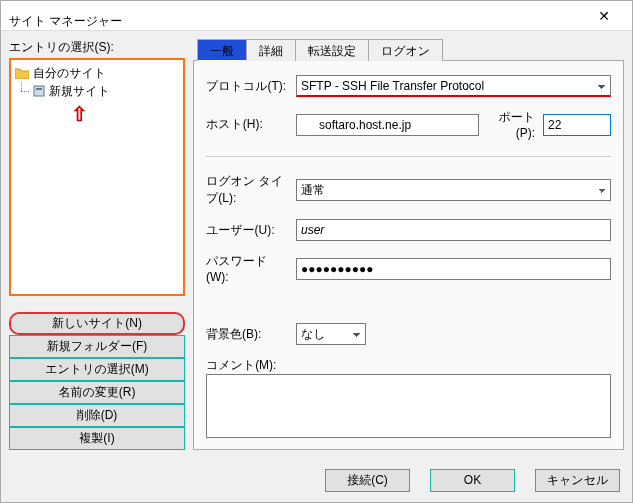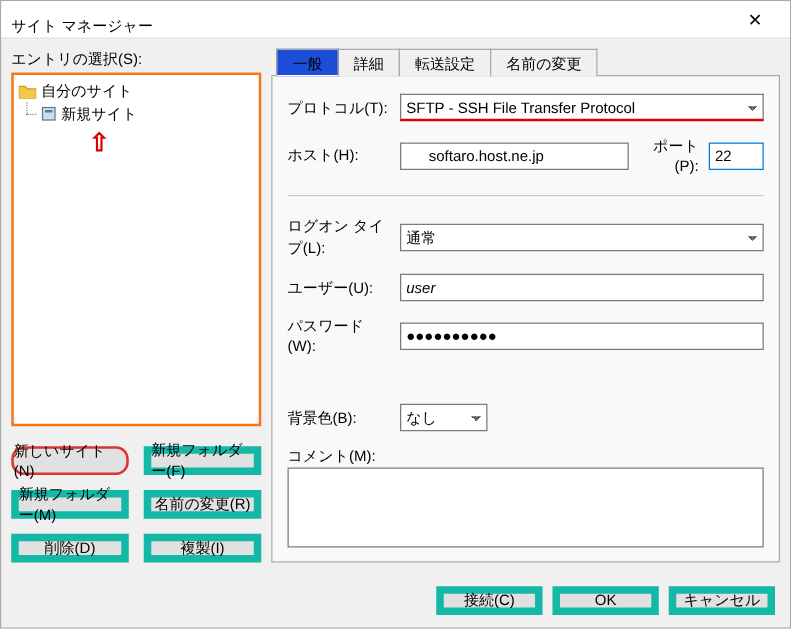--- a/index.html
+++ b/index.html
@@ -9,37 +9,37 @@
 .titlebar .title{flex:1}
 .close{width:40px;height:28px;display:flex;align-items:center;justify-content:center;font-size:14px}
 .body{flex:1;display:flex;padding:8px;gap:8px}
 .left{width:225px;display:flex;flex-direction:column}
 .tree{flex:1;background:#fff;border:2px solid #f97316;margin-top:2px;padding:4px 2px;position:relative}
 .tree-row{display:flex;align-items:center;height:18px;gap:4px;padding-left:2px}
 .tree-row.child{padding-left:20px;position:relative}
 .tree-row.child::before{content:"";position:absolute;left:8px;top:0;height:9px;border-left:1px dotted #888}
 .tree-row.child::after{content:"";position:absolute;left:8px;top:9px;width:8px;border-top:1px dotted #888}
 .arrow{position:absolute;left:60px;top:42px;color:#d00;font-size:20px;font-weight:bold}
-.btn-grid{display:grid;grid-template-columns:1fr 1fr;gap:12px;margin-top:16px}
-.btn{height:23px;border:6px solid #14b8a6;background:#e1e1e1;display:flex;align-items:center;justify-content:center;cursor:default}
+.btn-grid{display:grid;grid-template-columns:1fr;gap:0;margin-top:16px}
+.btn{height:23px;border:1px solid #14b8a6;background:#e1e1e1;display:flex;align-items:center;justify-content:center;cursor:default}
 .btn.hl{border:2px solid #d33;border-radius:10px}
 .right{flex:1;display:flex;flex-direction:column}
 .tabs{display:flex;height:22px;margin-left:4px}
 .tab{padding:3px 12px;border:1px solid #aaa;border-bottom:none;background:#f0f0f0;margin-right:-1px;position:relative}
 .tab.active{background:#1d4ed8;z-index:2;border-bottom:1px solid #f9f9f9}
 .panel{flex:1;border:1px solid #aaa;background:#f9f9f9;margin-top:-1px;padding:14px 12px 8px 12px;display:flex;flex-direction:column;gap:12px}
 .row{display:flex;align-items:center;gap:8px}
 .lbl{width:82px}
 .lbl2{width:48px;text-align:right}
 input[type=text],input[type=password],select{height:22px;border:1px solid #7a7a7a;background:#fff;padding:0 4px}
 .underline{border-bottom:2px solid #d00}
 select{appearance:none;background-image:linear-gradient(45deg,transparent 50%,#555 50%),linear-gradient(135deg,#555 50%,transparent 50%);background-position:right 8px top 9px,right 4px top 9px;background-size:4px 4px;background-repeat:no-repeat}
 textarea{border:1px solid #7a7a7a;background:#fff;resize:none;width:100%;height:64px}
 hr{border:none;border-top:1px solid #ccc;margin:4px 0}
-.footer{height:44px;display:flex;align-items:center;justify-content:flex-end;gap:8px;padding:0 12px}
+.footer{height:44px;display:flex;align-items:center;justify-content:flex-end;gap:20px;padding:0 12px}
 .footer .btn{width:85px}
 .icon-folder{width:14px;height:12px}
 .icon-site{width:12px;height:12px}
 </style>
 </head>
 <body>
 
 <div class="window">
   <div class="titlebar">
     <span class="title">サイト マネージャー</span>
@@ -60,43 +60,43 @@
               <rect x="1" y="1" width="10" height="10" fill="#cde" stroke="#678"></rect>
               <rect x="3" y="3" width="6" height="2" fill="#678"></rect>
             </svg>
           <span>新規サイト</span>
         </div>
         <div class="arrow">⇧</div>
       </div>
       <div class="btn-grid">
         <div class="btn hl">新しいサイト(N)</div>
         <div class="btn">新規フォルダー(F)</div>
-        <div class="btn">新規フォルダー(M)</div>
+        <div class="btn">エントリの選択(M)</div>
         <div class="btn">名前の変更(R)</div>
         <div class="btn">削除(D)</div>
         <div class="btn">複製(I)</div>
       </div>
     </div>
     <div class="right">
       <div class="tabs">
         <div class="tab active">一般</div>
         <div class="tab">詳細</div>
         <div class="tab">転送設定</div>
-        <div class="tab">名前の変更</div>
+        <div class="tab">ログオン</div>
       </div>
       <div class="panel">
         <div class="row">
           <span class="lbl">プロトコル(T):</span>
           <select style="flex:1" class="underline"><option>SFTP - SSH File Transfer Protocol</option></select>
         </div>
         <div class="row">
           <span class="lbl">ホスト(H):</span>
           <input type="text" style="flex: 1 1 0%; padding-left: 22px;" class="underline" value="softaro.host.ne.jp">
           <span class="lbl2">ポート(P):</span>
-          <input type="text" style="width: 44px; border-color: rgb(0, 120, 215);" class="underline" value="22">
+          <input type="text" style="width: 68px; border-color: rgb(0, 120, 215);" class="underline" value="22">
         </div>
         <hr>
         <div class="row">
           <span class="lbl">ログオン タイプ(L):</span>
           <select style="flex:1"><option>通常</option></select>
         </div>
         <div class="row">
           <span class="lbl">ユーザー(U):</span>
           <input type="text" style="flex: 1 1 0%; font-style: italic;" class="underline" value="user">
         </div>

